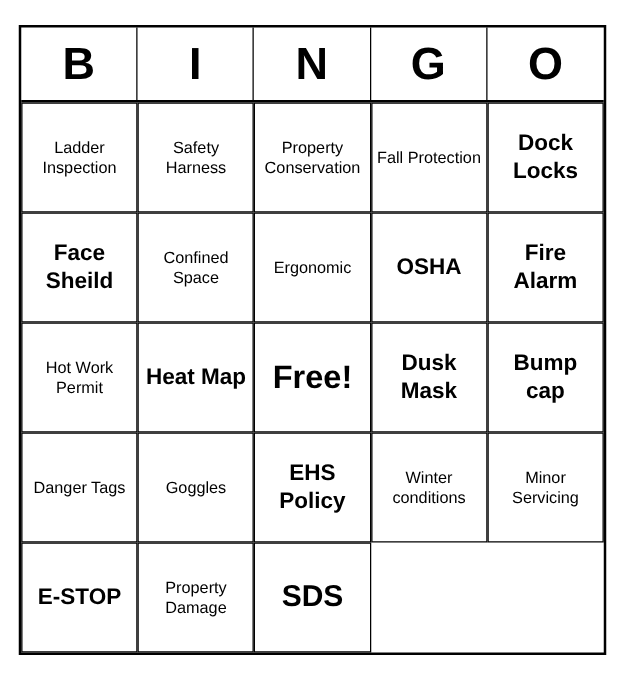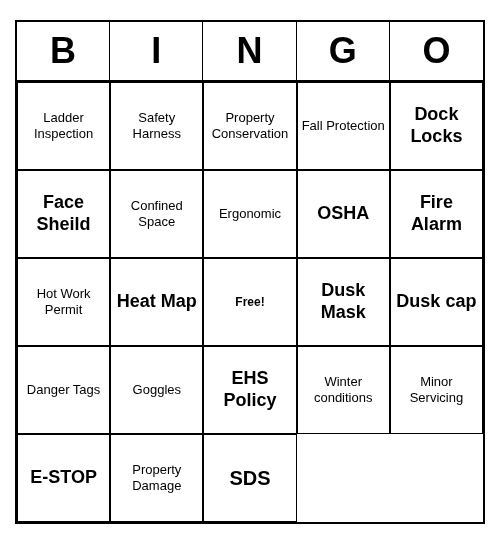--- a/index.html
+++ b/index.html
@@ -64,26 +64,26 @@
       font-size: 18px;
       font-weight: bold;
     }
 
     .bingo-cell.medium {
       font-size: 18px;
       font-weight: bold;
     }
 
     .bingo-cell.free {
-      font-size: 12px;
+      font-size: 26px;
       font-weight: bold;
     }
 
     .bingo-cell.xlarge {
-      font-size: 20px;
+      font-size: 24px;
       font-weight: bold;
     }
   </style>
 </head>
 <body>
 
 <div class="bingo-card">
   <div class="bingo-header">
     <div class="bingo-header-cell">B</div>
     <div class="bingo-header-cell">I</div>
@@ -102,21 +102,21 @@
     <div class="bingo-cell large">Face Sheild</div>
     <div class="bingo-cell">Confined Space</div>
     <div class="bingo-cell">Ergonomic</div>
     <div class="bingo-cell medium">OSHA</div>
     <div class="bingo-cell medium">Fire Alarm</div>
 
     <div class="bingo-cell">Hot Work Permit</div>
     <div class="bingo-cell large">Heat Map</div>
     <div class="bingo-cell free">Free!</div>
     <div class="bingo-cell medium">Dusk Mask</div>
-    <div class="bingo-cell medium">Dusk cap</div>
+    <div class="bingo-cell medium">Bump cap</div>
 
     <div class="bingo-cell">Danger Tags</div>
     <div class="bingo-cell">Goggles</div>
     <div class="bingo-cell medium">EHS Policy</div>
     <div class="bingo-cell">Winter conditions</div>
 
     <div class="bingo-cell">Minor Servicing</div>
     <div class="bingo-cell medium">E-STOP</div>
     <div class="bingo-cell">Property Damage</div>
     <div class="bingo-cell xlarge">SDS</div>

